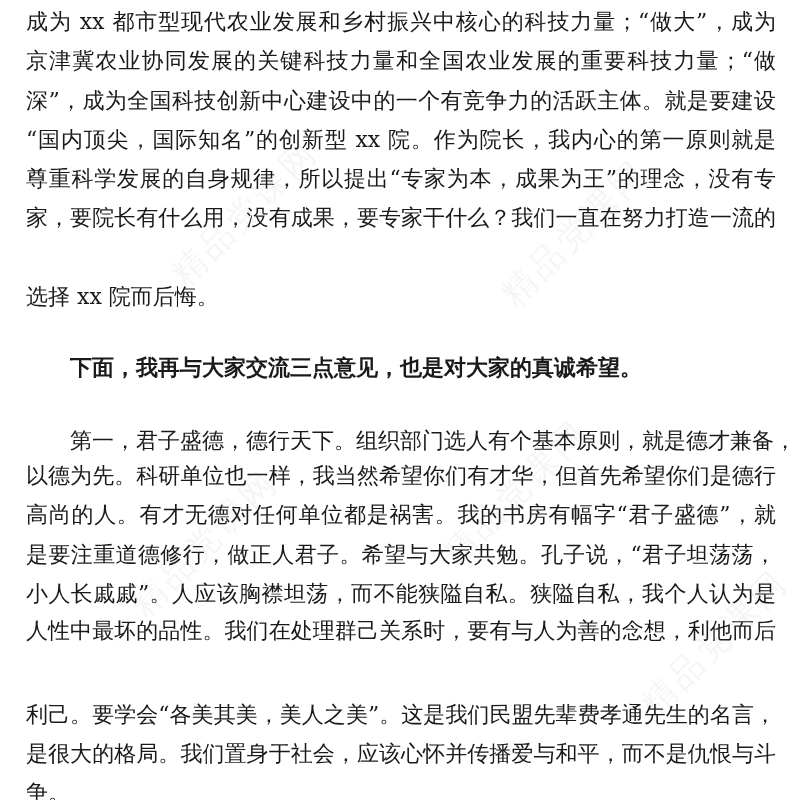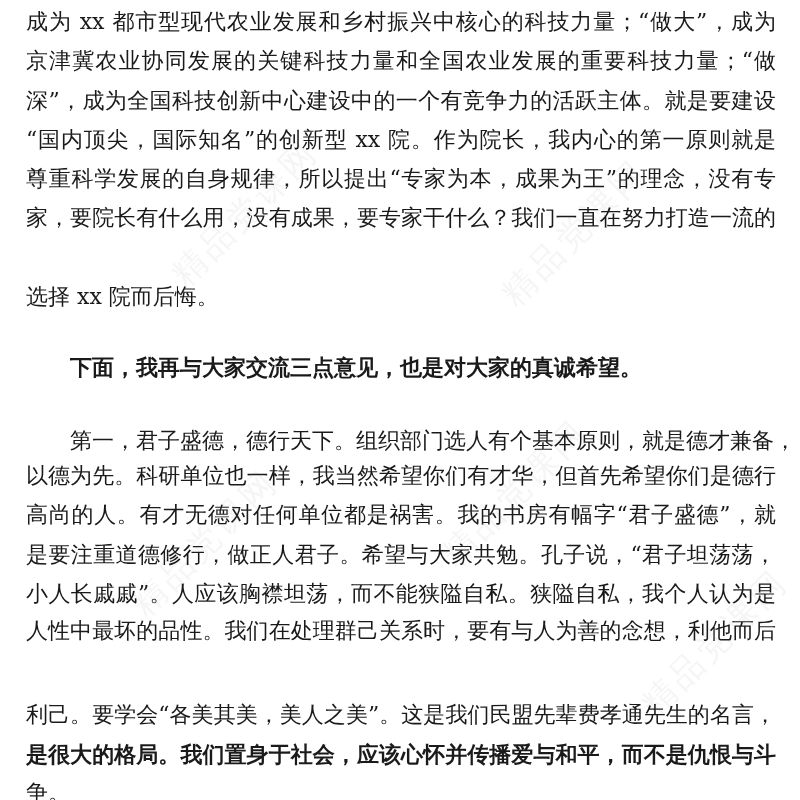--- a/index.html
+++ b/index.html
@@ -36,16 +36,16 @@
   <div class="line indent last" style="top:352px;font-weight:bold;">下面，我再与大家交流三点意见，也是对大家的真诚希望。</div>
 
   <div class="line indent" style="top:426px;">第一，君子盛德，德行天下。组织部门选人有个基本原则，就是德才兼备，</div>
   <div class="line" style="top:461px;">以德为先。科研单位也一样，我当然希望你们有才华，但首先希望你们是德行</div>
   <div class="line" style="top:500px;">高尚的人。有才无德对任何单位都是祸害。我的书房有幅字“君子盛德”，就</div>
   <div class="line" style="top:540px;">是要注重道德修行，做正人君子。希望与大家共勉。孔子说，“君子坦荡荡，</div>
   <div class="line" style="top:579px;">小人长戚戚”。人应该胸襟坦荡，而不能狭隘自私。狭隘自私，我个人认为是</div>
   <div class="line" style="top:618px;font-family:Liberation Mono, monospace;">人性中最坏的品性。我们在处理群己关系时，要有与人为善的念想，利他而后</div>
 
   <div class="line" style="top:700px;">利己。要学会“各美其美，美人之美”。这是我们民盟先辈费孝通先生的名言，</div>
-  <div class="line" style="top:739px;font-weight:bold;">是很大的格局。我们置身于社会，应该心怀并传播爱与和平，而不是仇恨与斗</div>
+  <div class="line" style="top:739px;">是很大的格局。我们置身于社会，应该心怀并传播爱与和平，而不是仇恨与斗</div>
   <div class="line last" style="top:778px;">争。</div>
 
 </div>
 
 </body></html>

